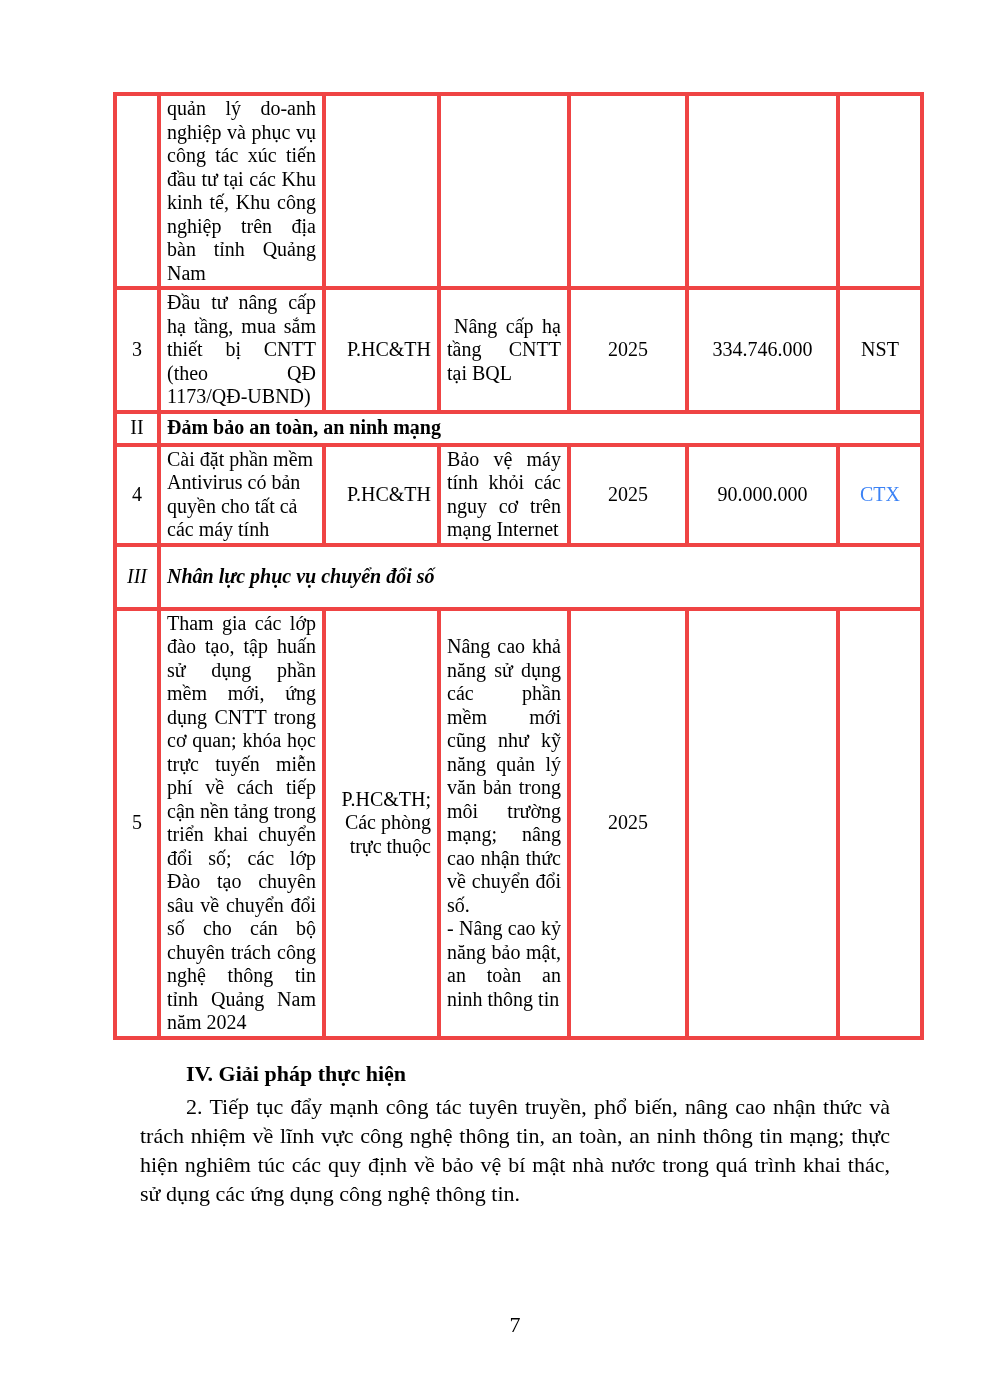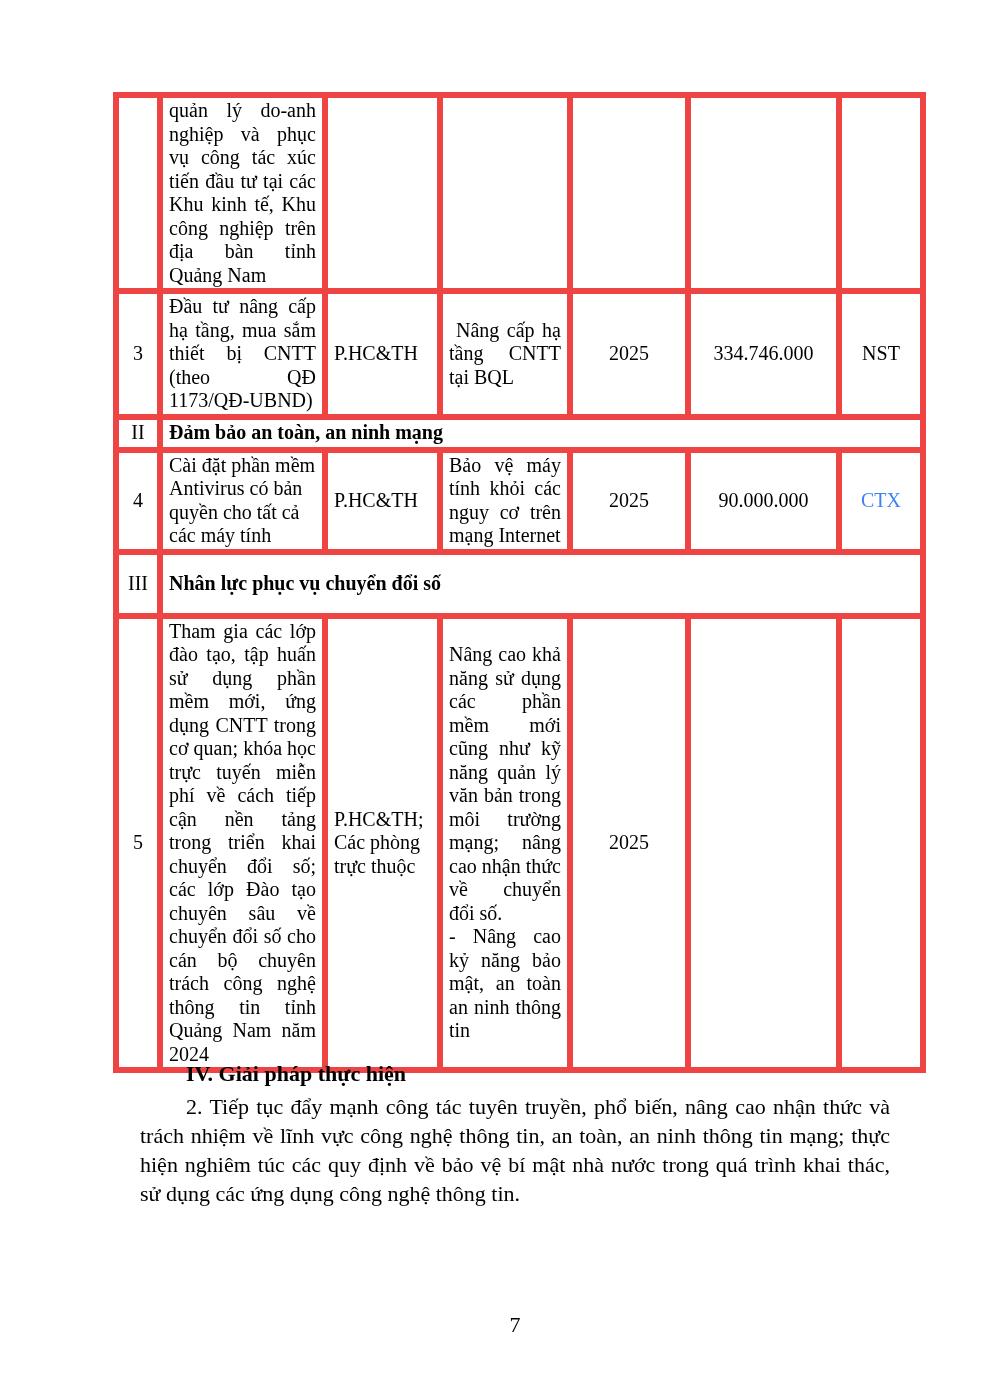--- a/index.html
+++ b/index.html
@@ -22,37 +22,37 @@
     position: absolute;
     left: 113px;
     top: 92px;
     width: 807px;
     border-collapse: collapse;
     table-layout: fixed;
     font-size: 20px;
     line-height: 23.5px;
   }
   table.plan-table td {
-    border: 6px solid #ef4444;
+    border: 4px solid #ef4444;
     padding: 1px 6px;
     vertical-align: middle;
     overflow: hidden;
     box-sizing: border-box;
   }
   tr.h-cont    { height: 192px; }
   tr.h-r3      { height: 120px; }
   tr.h-sec2    { height: 33px;  }
   tr.h-r4      { height: 98px;  }
-  tr.h-sec3    { height: 64px;  }
+  tr.h-sec3    { height: 64px; font-style: italic;  }
   tr.h-r5      { height: 417px; }
 
   td.c-no      { text-align: center; }
   td.c-task    { text-align: justify; }
   td.c-task-left { text-align: left; }
-  td.c-unit    { text-align: left; border-radius: 23px; }
+  td.c-unit    { text-align: right; border-radius: 23px; }
   td.c-obj     { text-align: justify; }
   td.c-year    { text-align: center; }
   td.c-budget  { text-align: center; }
   td.c-source  { text-align: center; }
   td.v-top     { vertical-align: top; }
   td.section-title {
     font-weight: bold;
     text-align: left;
     padding-left: 8px;
   }

